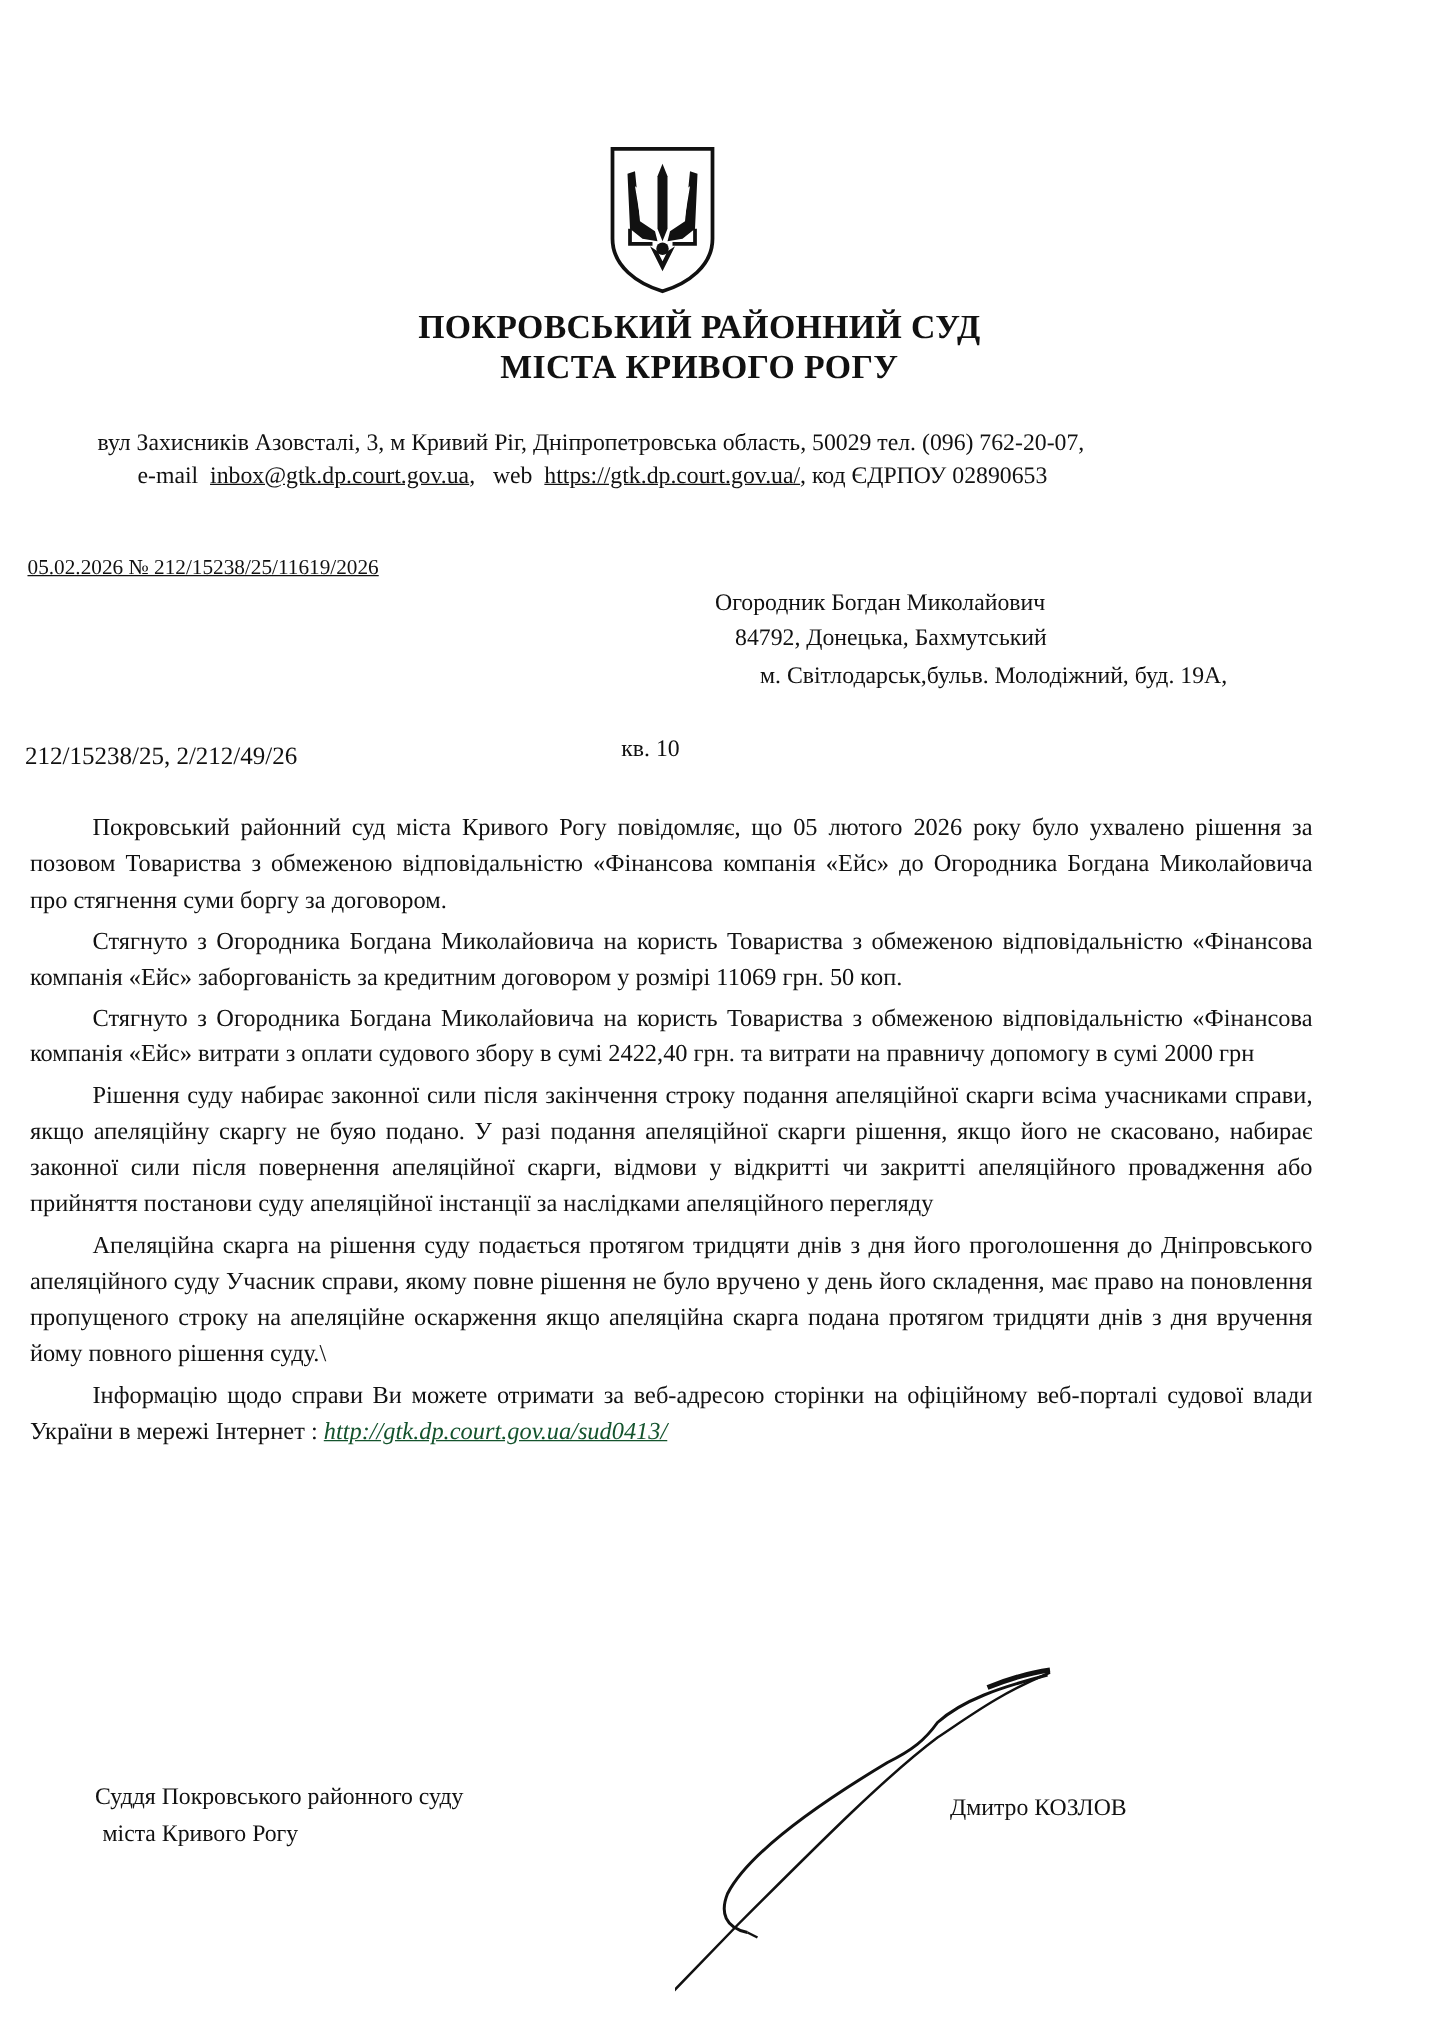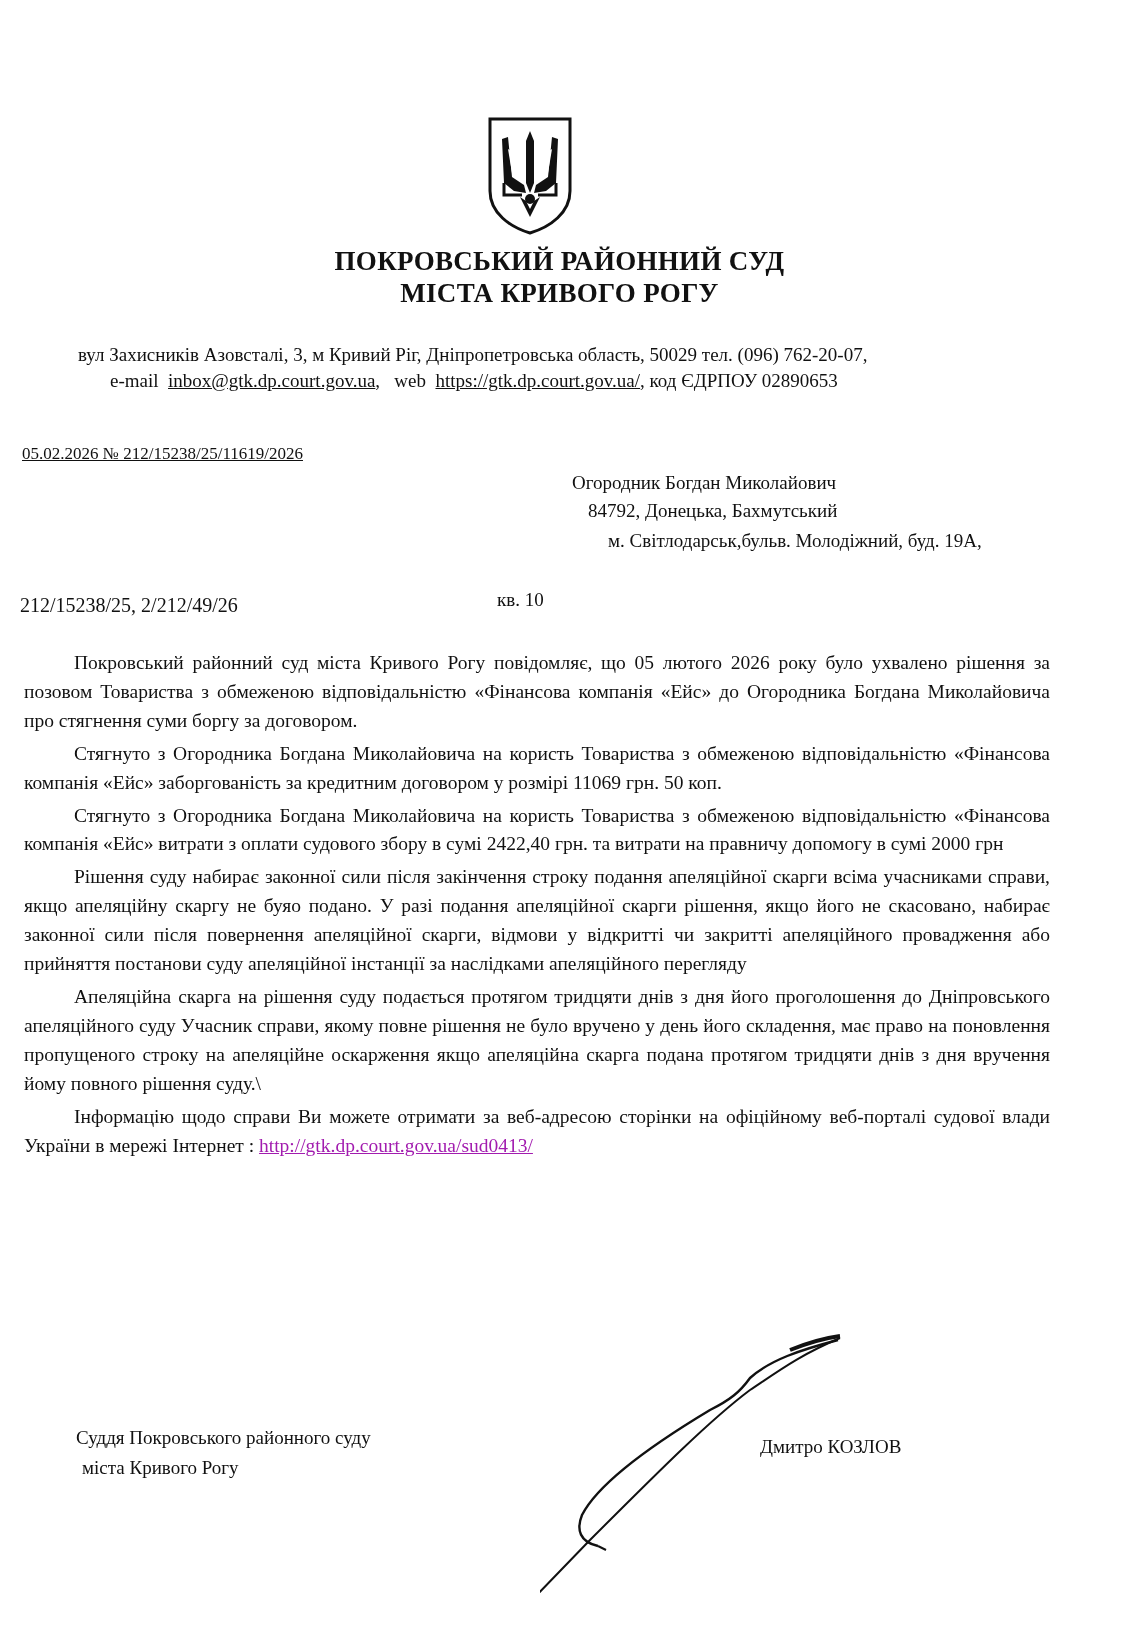--- a/index.html
+++ b/index.html
@@ -25,21 +25,21 @@
     .r1 { left: 572px; top: 472px; }
     .r2 { left: 588px; top: 500px; }
     .r3 { left: 588px; top: 530px; margin-left: 20px; }
     .r4 { left: 497px; top: 557px; margin-top: 32px; }
     .case-nums { left: 20px; top: 594px; font-size: 20px; white-space: nowrap; }
     .body-text {
       left: 20px; top: 645px; width: 1034px;
       font-size: 19.5px; line-height: 28.9px; text-align: justify;
     }
     .body-text p { margin: 4px; text-indent: 50px; }
-    .body-text a { color: #a21caf; text-decoration: underline; }
+    .body-text a { color: #14532d; text-decoration: underline; font-style: italic; }
     .judge-title { left: 76px; top: 1406px; font-size: 19px; line-height: 30px; margin-top: 17px; }
     .judge-title div:nth-child(2) { padding-left: 6px; }
     .judge-name { left: 760px; top: 1436px; font-size: 19px; white-space: nowrap; }
     .signature { left: 540px; top: 1330px; width: 360px; height: 300px; }
   </style>
 </head>
 <body>
 
 <svg class="abs emblem" viewBox="0 0 92 122">
   <path d="M6 6 H86 V78 C86 100 66 114 46 120 C26 114 6 100 6 78 Z" fill="none" stroke="#111" stroke-width="3"></path>

